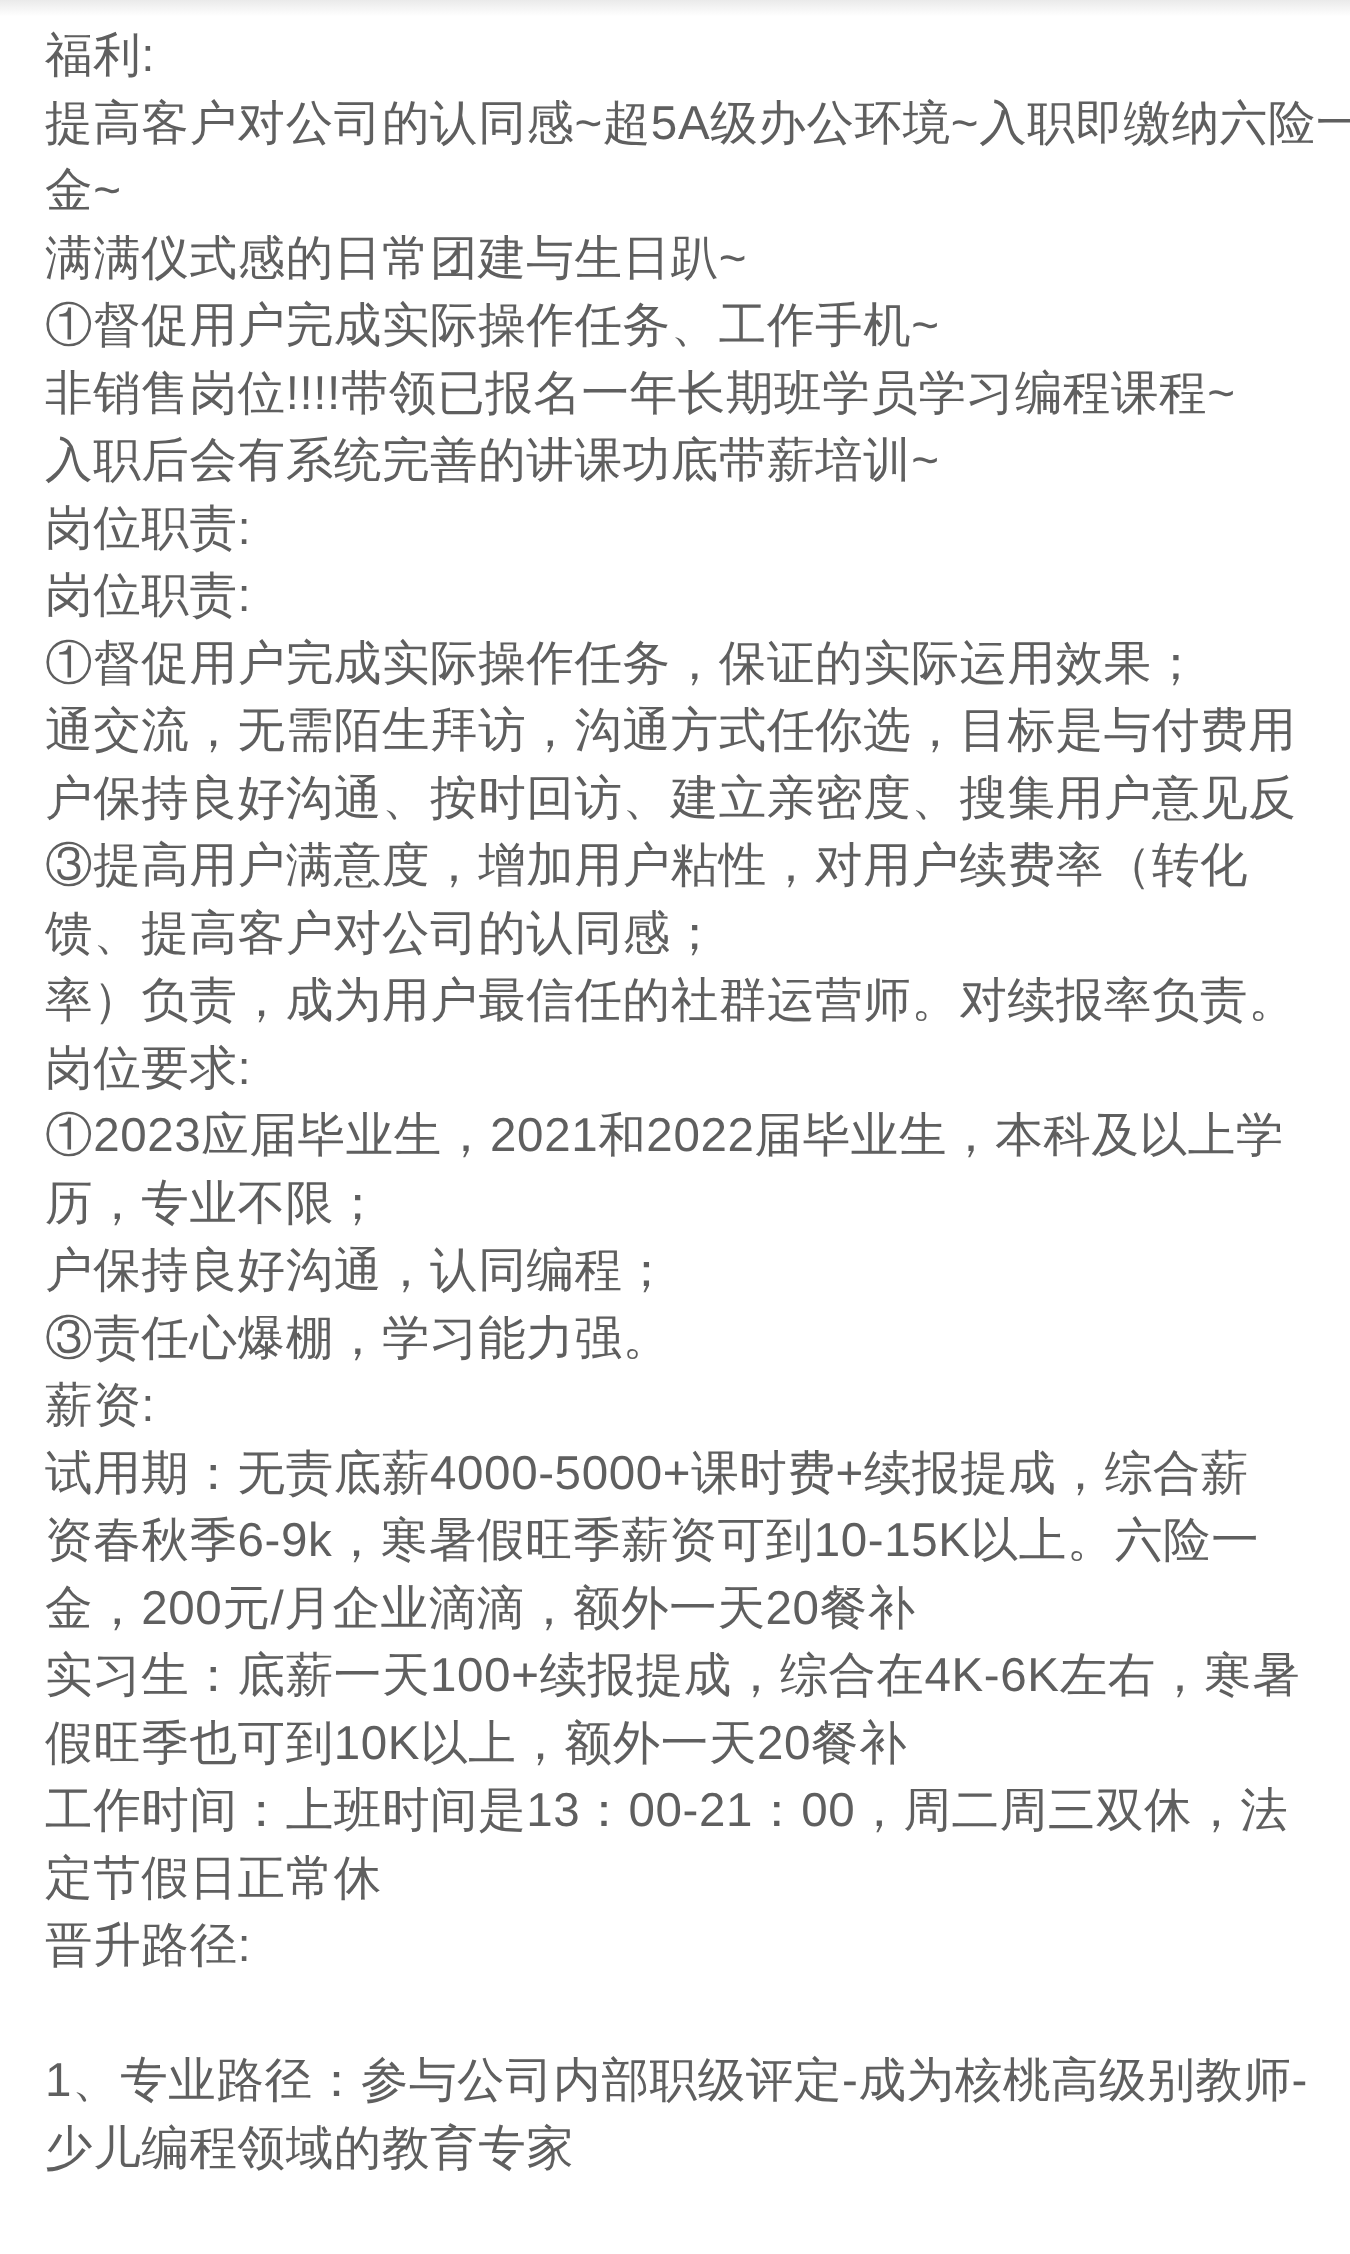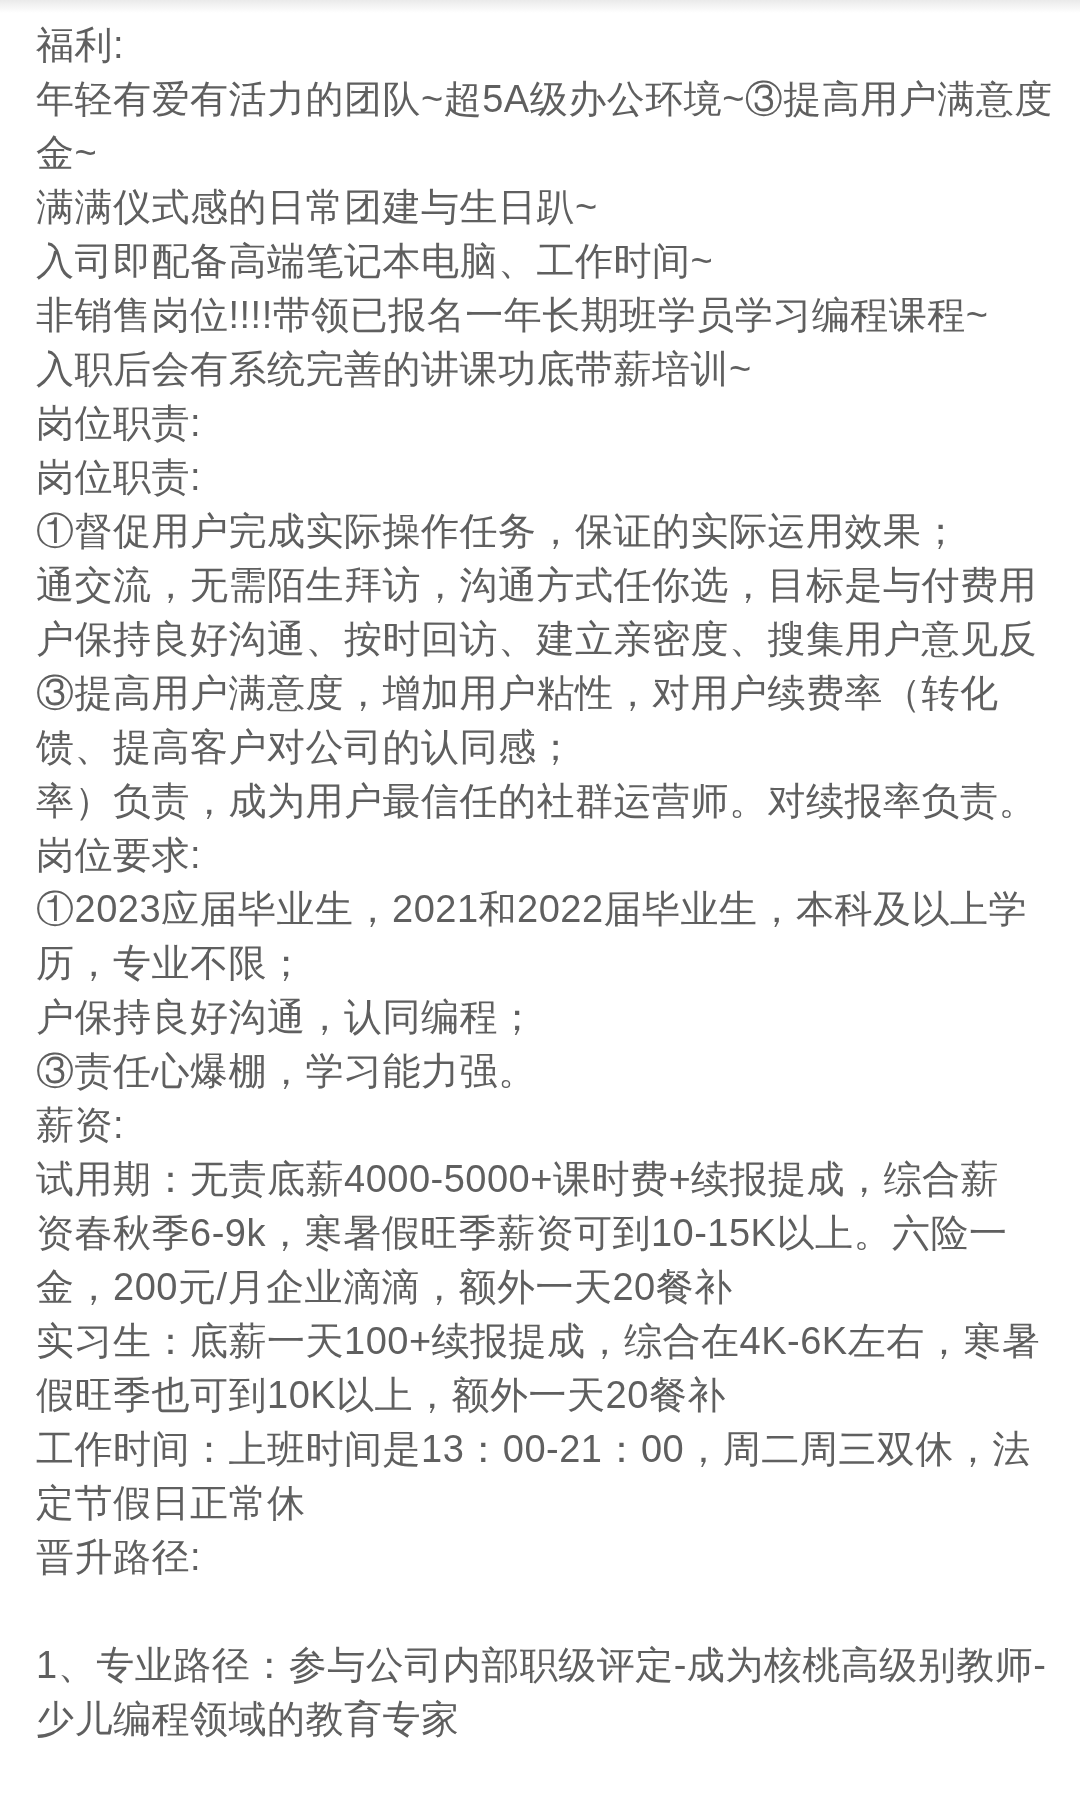--- a/index.html
+++ b/index.html
@@ -39,24 +39,24 @@
     white-space: pre;
   }
 </style>
 </head>
 <body>
 
 <div class="top-fade"></div>
 
 <div class="doc">
     <div class="line">福利:</div>
-    <div class="line">年轻有爱有活力的团队~超5A级办公环境~③提高用户满意度</div>
+    <div class="line">提高客户对公司的认同感~超5A级办公环境~入职即缴纳六险一</div>
     <div class="line">金~</div>
     <div class="line">满满仪式感的日常团建与生日趴~</div>
-    <div class="line">入司即配备高端笔记本电脑、工作时间~</div>
+    <div class="line">①督促用户完成实际操作任务、工作手机~</div>
     <div class="line">非销售岗位!!!!带领已报名一年长期班学员学习编程课程~</div>
     <div class="line">入职后会有系统完善的讲课功底带薪培训~</div>
     <div class="line">岗位职责:</div>
     <div class="line">岗位职责:</div>
     <div class="line">①督促用户完成实际操作任务，保证的实际运用效果；</div>
     <div class="line">通交流，无需陌生拜访，沟通方式任你选，目标是与付费用</div>
     <div class="line">户保持良好沟通、按时回访、建立亲密度、搜集用户意见反</div>
     <div class="line">③提高用户满意度，增加用户粘性，对用户续费率（转化</div>
     <div class="line">馈、提高客户对公司的认同感；</div>
     <div class="line">率）负责，成为用户最信任的社群运营师。对续报率负责。</div>

